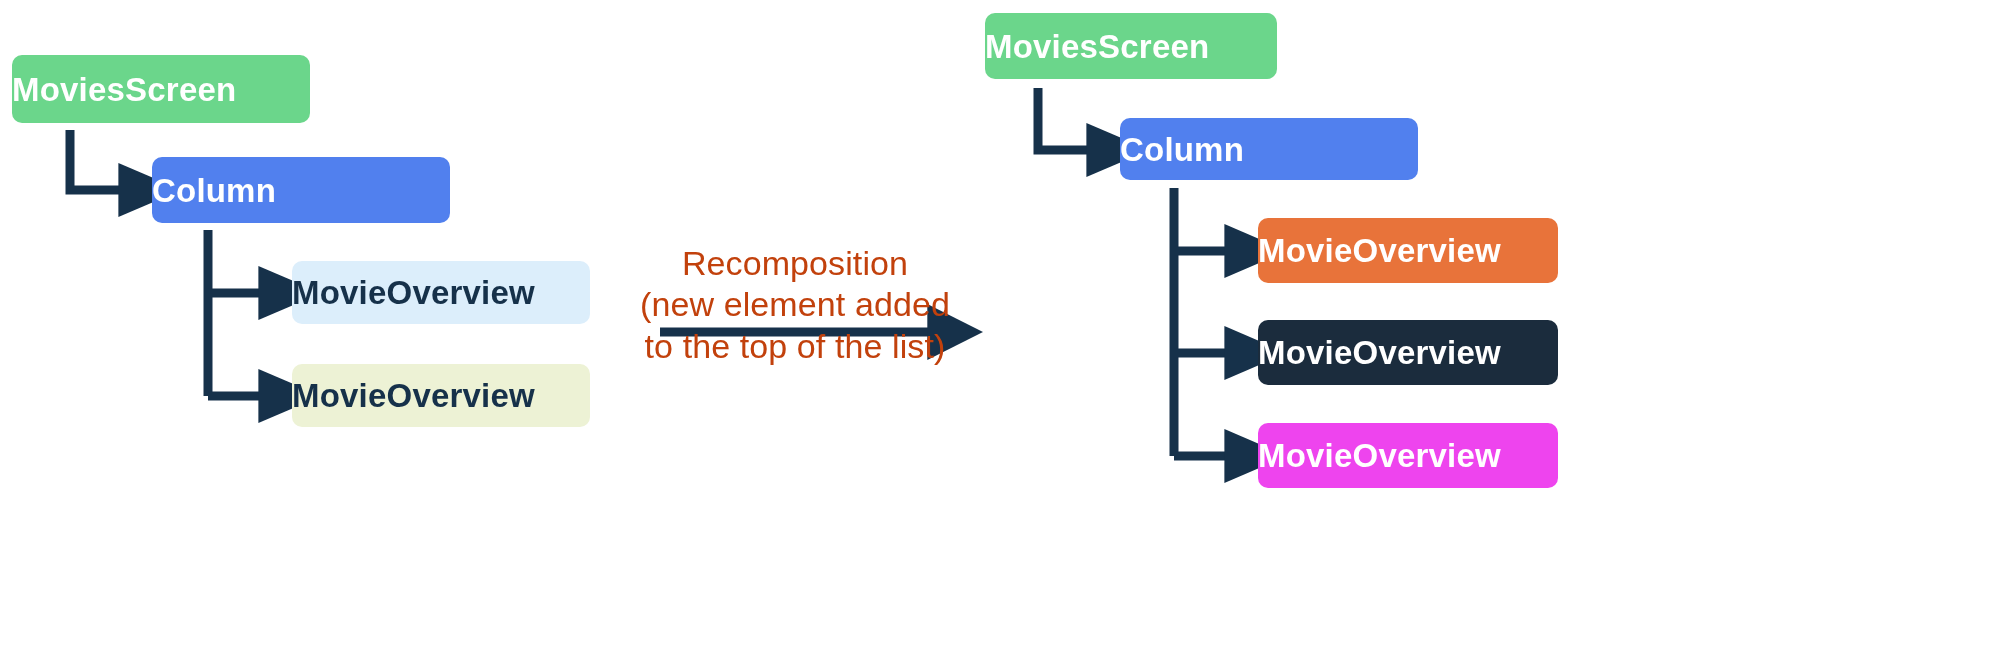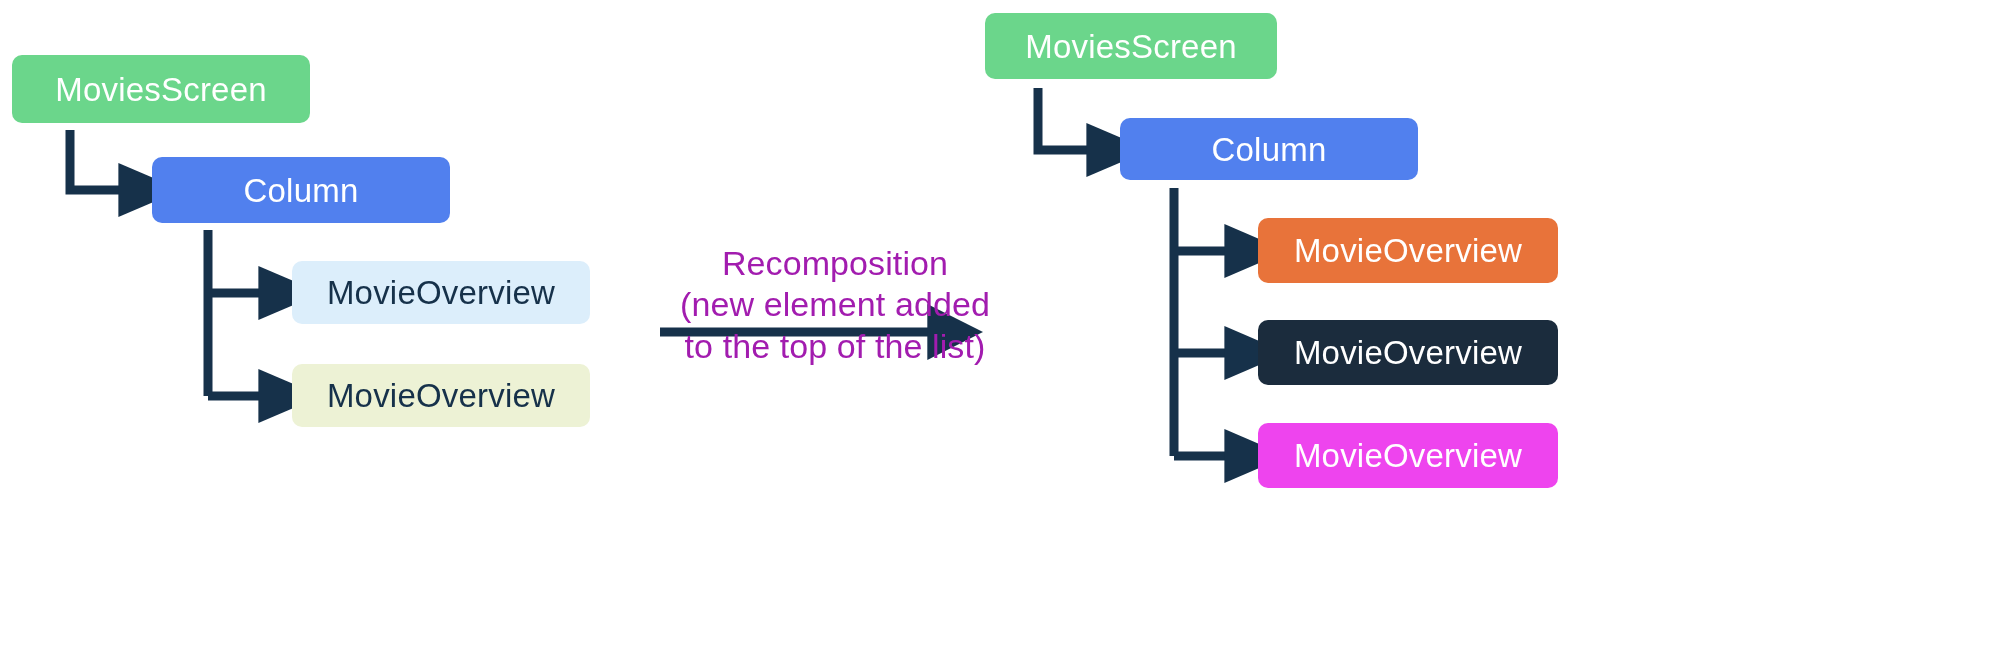--- a/index.html
+++ b/index.html
@@ -16,25 +16,25 @@
     width: 1999px;
     height: 648px;
     background: #ffffff;
     overflow: hidden;
   }
   .node {
     position: absolute;
     border-radius: 10px;
     display: flex;
     align-items: center;
-    justify-content: center;
+    justify-content: flex-start;
     box-sizing: border-box;
     font-family: "Liberation Sans", sans-serif;
     font-size: 33px;
-    font-weight: 400;
+    font-weight: 700;
     letter-spacing: 0.2px;
     white-space: nowrap;
     line-height: 1;
   }
   .node-label {
     display: block;
   }
   svg.edges {
     position: absolute;
     left: 0;
@@ -103,21 +103,21 @@
   </div>
 
   <div class="node" style="left: 292px; top: 261px; width: 298px; height: 63px; background: rgb(220, 238, 251); color: rgb(22, 49, 74);">
     <span class="node-label">MovieOverview</span>
   </div>
 
   <div class="node" style="left: 292px; top: 364px; width: 298px; height: 63px; background: rgb(237, 242, 213); color: rgb(22, 49, 74);">
     <span class="node-label">MovieOverview</span>
   </div>
 
-  <div class="transition-text" style="left: 640px; top: 243px; width: 310px; color: #a21caf; margin-left: 40px;">Recomposition
+  <div class="transition-text" style="left: 640px; top: 243px; width: 310px; color: #c2410c;">Recomposition
 (new element added
 to the top of the list)</div>
 
   <div class="node" style="left: 985px; top: 13px; width: 292px; height: 66px; background: rgb(107, 214, 139); color: rgb(255, 255, 255);">
     <span class="node-label">MoviesScreen</span>
   </div>
 
   <div class="node" style="left: 1120px; top: 118px; width: 298px; height: 62px; background: rgb(81, 128, 238); color: rgb(255, 255, 255);">
     <span class="node-label">Column</span>
   </div>

